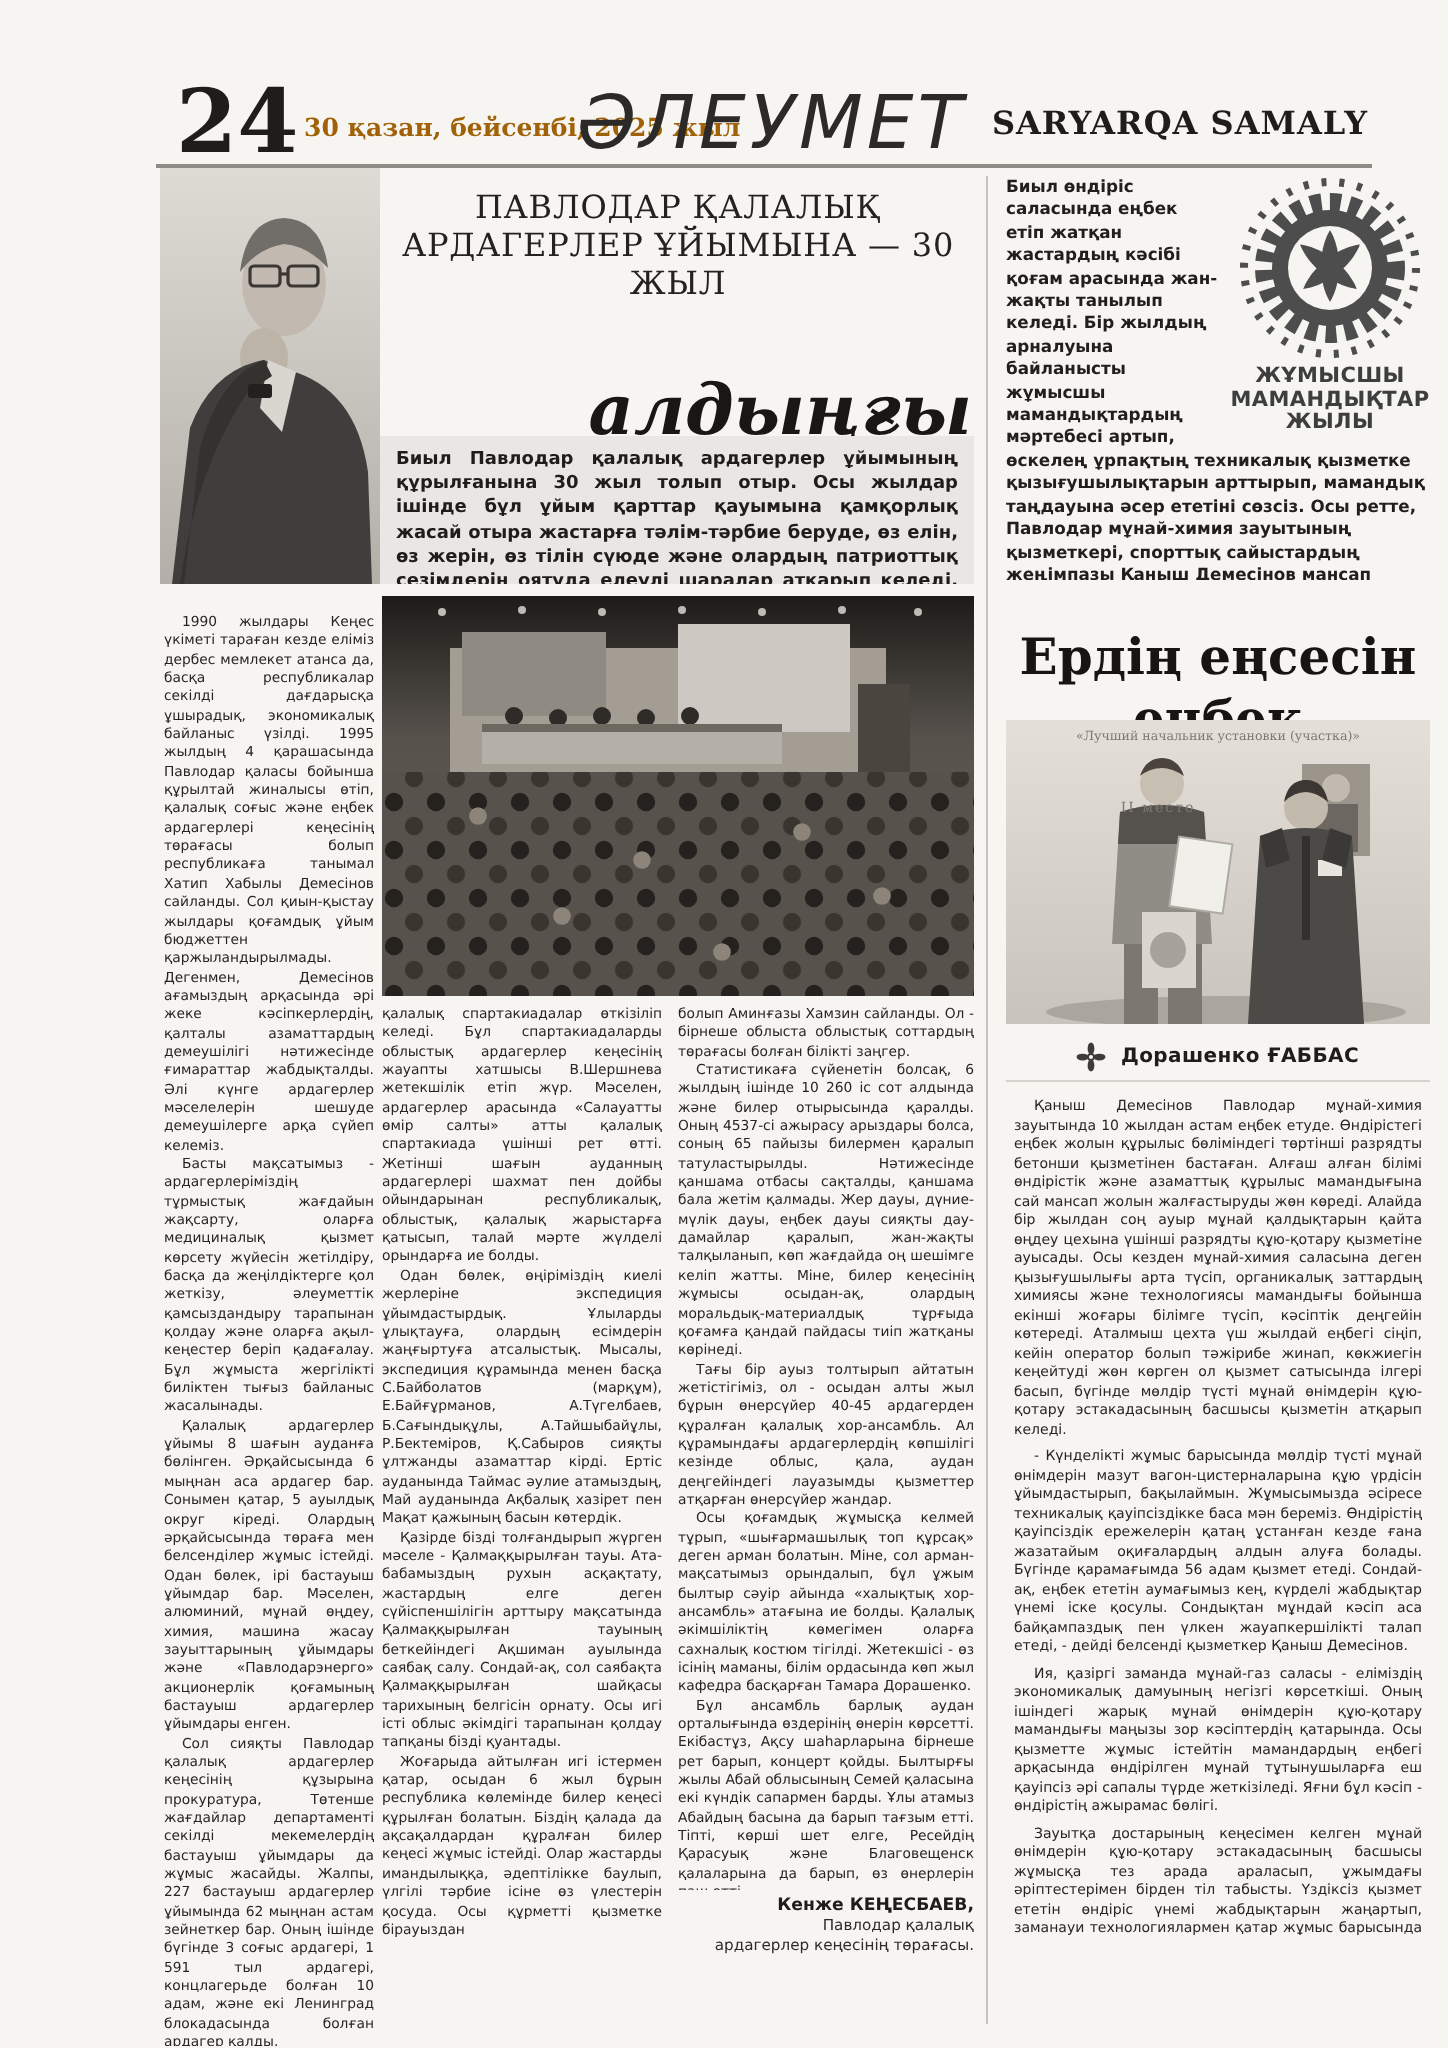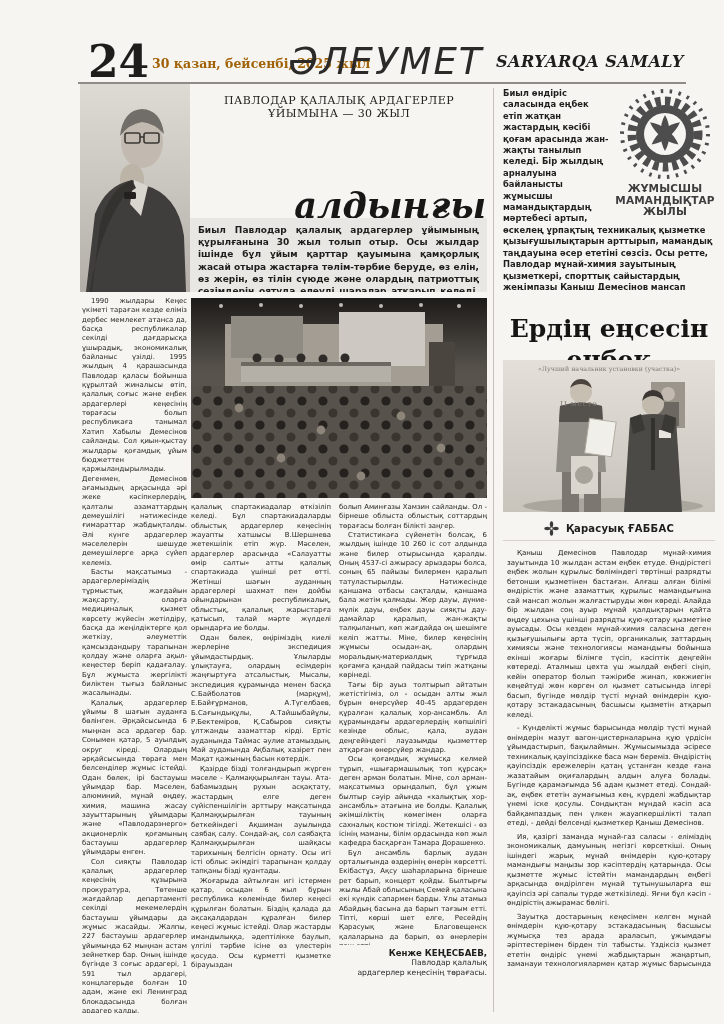--- a/index.html
+++ b/index.html
@@ -3,39 +3,39 @@
 <meta charset="utf-8">
 <style>
   html,body{margin:0;padding:0;background:#b7b4af;}
   .page{position:relative;width:724px;height:1024px;background:#f6f5f2;overflow:hidden;
         font-family:"DejaVu Sans",sans-serif;color:#1e1d1b;margin:0 auto;}
   
   .masthead{position:absolute;left:88px;top:40px;right:40px;height:40px;}
   .pagenum{position:absolute;left:0;top:-4px;font-family:"DejaVu Serif",serif;font-weight:bold;font-size:44px;}
   .pdate{position:absolute;left:64px;top:16px;font-family:"DejaVu Serif",serif;font-size:12.5px;font-weight:bold;color:#a16207;}
   .section{position:absolute;left:50%;transform:translateX(-50%);top:0;font-size:37px;letter-spacing:2px;color:#2b2a28;font-style:italic;}
-  .brand{position:absolute;right:0;top:12px;font-family:"DejaVu Serif",serif;font-weight:bold;font-size:16px;letter-spacing:.5px;font-style:italic;}
+  .brand{position:absolute;right:0;top:12px;font-family:"DejaVu Serif",serif;font-weight:bold;font-size:16px;letter-spacing:.5px;}
   .hrule{position:absolute;left:78px;right:38px;top:82px;border-top:2px solid #8f8c88;}
   .vrule{position:absolute;left:493px;top:88px;height:924px;width:1px;background:#c6c3be;}
   
   .kicker{position:absolute;left:190px;top:94px;width:298px;text-align:center;
-          font-family:"DejaVu Serif",serif;font-size:11px;letter-spacing:.4px;color:#23221f;}
+          font-family:"DejaVu Serif",serif;font-size:16px;letter-spacing:.4px;color:#23221f;}
   .headline{position:absolute;left:186px;top:108px;width:300px;text-align:right;
             font-family:"DejaVu Serif",serif;font-style:italic;font-weight:bold;
             font-size:35px;line-height:50px;color:#181715;}
   .intro{position:absolute;left:190px;top:218px;width:281px;height:62px;background:#e8e7e3;
          padding:6px 8px;font-weight:bold;font-size:9px;line-height:12.2px;text-align:justify;overflow:hidden;}
   .photo-frame{position:absolute;overflow:hidden;background:#0f172a;}
   .portrait{left:80px;top:84px;width:110px;height:208px;}
   .hall{left:191px;top:298px;width:296px;height:200px;}
   .award{left:503px;top:360px;width:212px;height:152px;}
   .col{position:absolute;font-size:6.9px;line-height:9.35px;text-align:justify;overflow:hidden;color:#262522;}
   .col p{margin:0;text-indent:9px;}
   .col p.noind{text-indent:0;}
-  .col1{left:82px;top:297px;width:105px;height:716px;}
+  .col1{left:82px;top:307px;width:105px;height:716px;}
   .col2{left:191px;top:503px;width:140px;height:508px;}
   .col3{left:339px;top:503px;width:148px;height:442px;}
   .byline-main{position:absolute;left:339px;top:948px;width:148px;text-align:right;}
   .byline-main .bname{font-weight:bold;font-size:8.6px;}
   .byline-main .brole{font-size:7.6px;line-height:10px;color:#2c2b29;}
   
   .side-intro{position:absolute;left:503px;top:88px;width:212px;height:202px;
               font-weight:bold;font-size:8.4px;line-height:11.4px;text-align:left;color:#201f1d;overflow:hidden;}
   .emblem-box{float:right;width:100px;margin:0 0 2px 6px;text-align:center;}
   .emblem-label{font-weight:bold;font-size:10.5px;line-height:11.5px;letter-spacing:.2px;color:#3e3e3e;}
@@ -233,21 +233,21 @@
   <div class="side-byline">
     <svg viewBox="0 0 16 16" width="15" height="15">
       <g fill="#3c3b39">
         <ellipse cx="8" cy="3.5" rx="1.8" ry="3.2"></ellipse>
         <ellipse cx="8" cy="12.5" rx="1.8" ry="3.2"></ellipse>
         <ellipse cx="3.5" cy="8" rx="3.2" ry="1.8"></ellipse>
         <ellipse cx="12.5" cy="8" rx="3.2" ry="1.8"></ellipse>
         <circle cx="8" cy="8" r="1.6" fill="#f6f5f2" stroke="#3c3b39"></circle>
       </g>
     </svg>
-    <span class="sname">Қарасуық ҒАББАС</span>
+    <span class="sname">Дорашенко ҒАББАС</span>
   </div>
 
   <div class="thin-sep"></div>
 
   <div class="side-body">
     <p>Қаныш Демесінов Павлодар мұнай-химия зауытында 10 жылдан астам еңбек етуде. Өндірістегі еңбек жолын құрылыс бөліміндегі төртінші разрядты бетонши қызметінен бастаған. Алғаш алған білімі өндірістік және азаматтық құрылыс мамандығына сай мансап жолын жалғастыруды жөн көреді. Алайда бір жылдан соң ауыр мұнай қалдықтарын қайта өңдеу цехына үшінші разрядты құю-қотару қызметіне ауысады. Осы кезден мұнай-химия саласына деген қызығушылығы арта түсіп, органикалық заттардың химиясы және технологиясы мамандығы бойынша екінші жоғары білімге түсіп, кәсіптік деңгейін көтереді. Аталмыш цехта үш жылдай еңбегі сіңіп, кейін оператор болып тәжірибе жинап, көкжиегін кеңейтуді жөн көрген ол қызмет сатысында ілгері басып, бүгінде мөлдір түсті мұнай өнімдерін құю-қотару эстакадасының басшысы қызметін атқарып келеді.</p>
     <p>- Күнделікті жұмыс барысында мөлдір түсті мұнай өнімдерін мазут вагон-цистерналарына құю үрдісін ұйымдастырып, бақылаймын. Жұмысымызда әсіресе техникалық қауіпсіздікке баса мән береміз. Өндірістің қауіпсіздік ережелерін қатаң ұстанған кезде ғана жазатайым оқиғалардың алдын алуға болады. Бүгінде қарамағымда 56 адам қызмет етеді. Сондай-ақ, еңбек ететін аумағымыз кең, күрделі жабдықтар үнемі іске қосулы. Сондықтан мұндай кәсіп аса байқампаздық пен үлкен жауапкершілікті талап етеді, - дейді белсенді қызметкер Қаныш Демесінов.</p>
     <p>Ия, қазіргі заманда мұнай-газ саласы - еліміздің экономикалық дамуының негізгі көрсеткіші. Оның ішіндегі жарық мұнай өнімдерін құю-қотару мамандығы маңызы зор кәсіптердің қатарында. Осы қызметте жұмыс істейтін мамандардың еңбегі арқасында өндірілген мұнай тұтынушыларға еш қауіпсіз әрі сапалы түрде жеткізіледі. Яғни бұл кәсіп - өндірістің ажырамас бөлігі.</p>
     <p>Зауытқа достарының кеңесімен келген мұнай өнімдерін құю-қотару эстакадасының басшысы жұмысқа тез арада араласып, ұжымдағы әріптестерімен бірден тіл табысты. Үздіксіз қызмет ететін өндіріс үнемі жабдықтарын жаңартып, заманауи технологиялармен қатар жұмыс барысында жаңа тәсілдерді қолданудан жалықпайды. Қаныш Демесінов те біліктілігін арттыруға ұмтылып, кәсіпорын ұсынатын оқытуларға белсенді қатысады. Сондай-ақ, Павлодар қаласындағы баскетбол құрамасының бұрынғы ойыншысы «ҚазМұнайГаз», «Самұрық-Қазына» компаниялары ұйымдастыратын спорттық жарыстарда бақ сынасып, бірнеше рет жүлделі орынға ие болған.</p>
 

